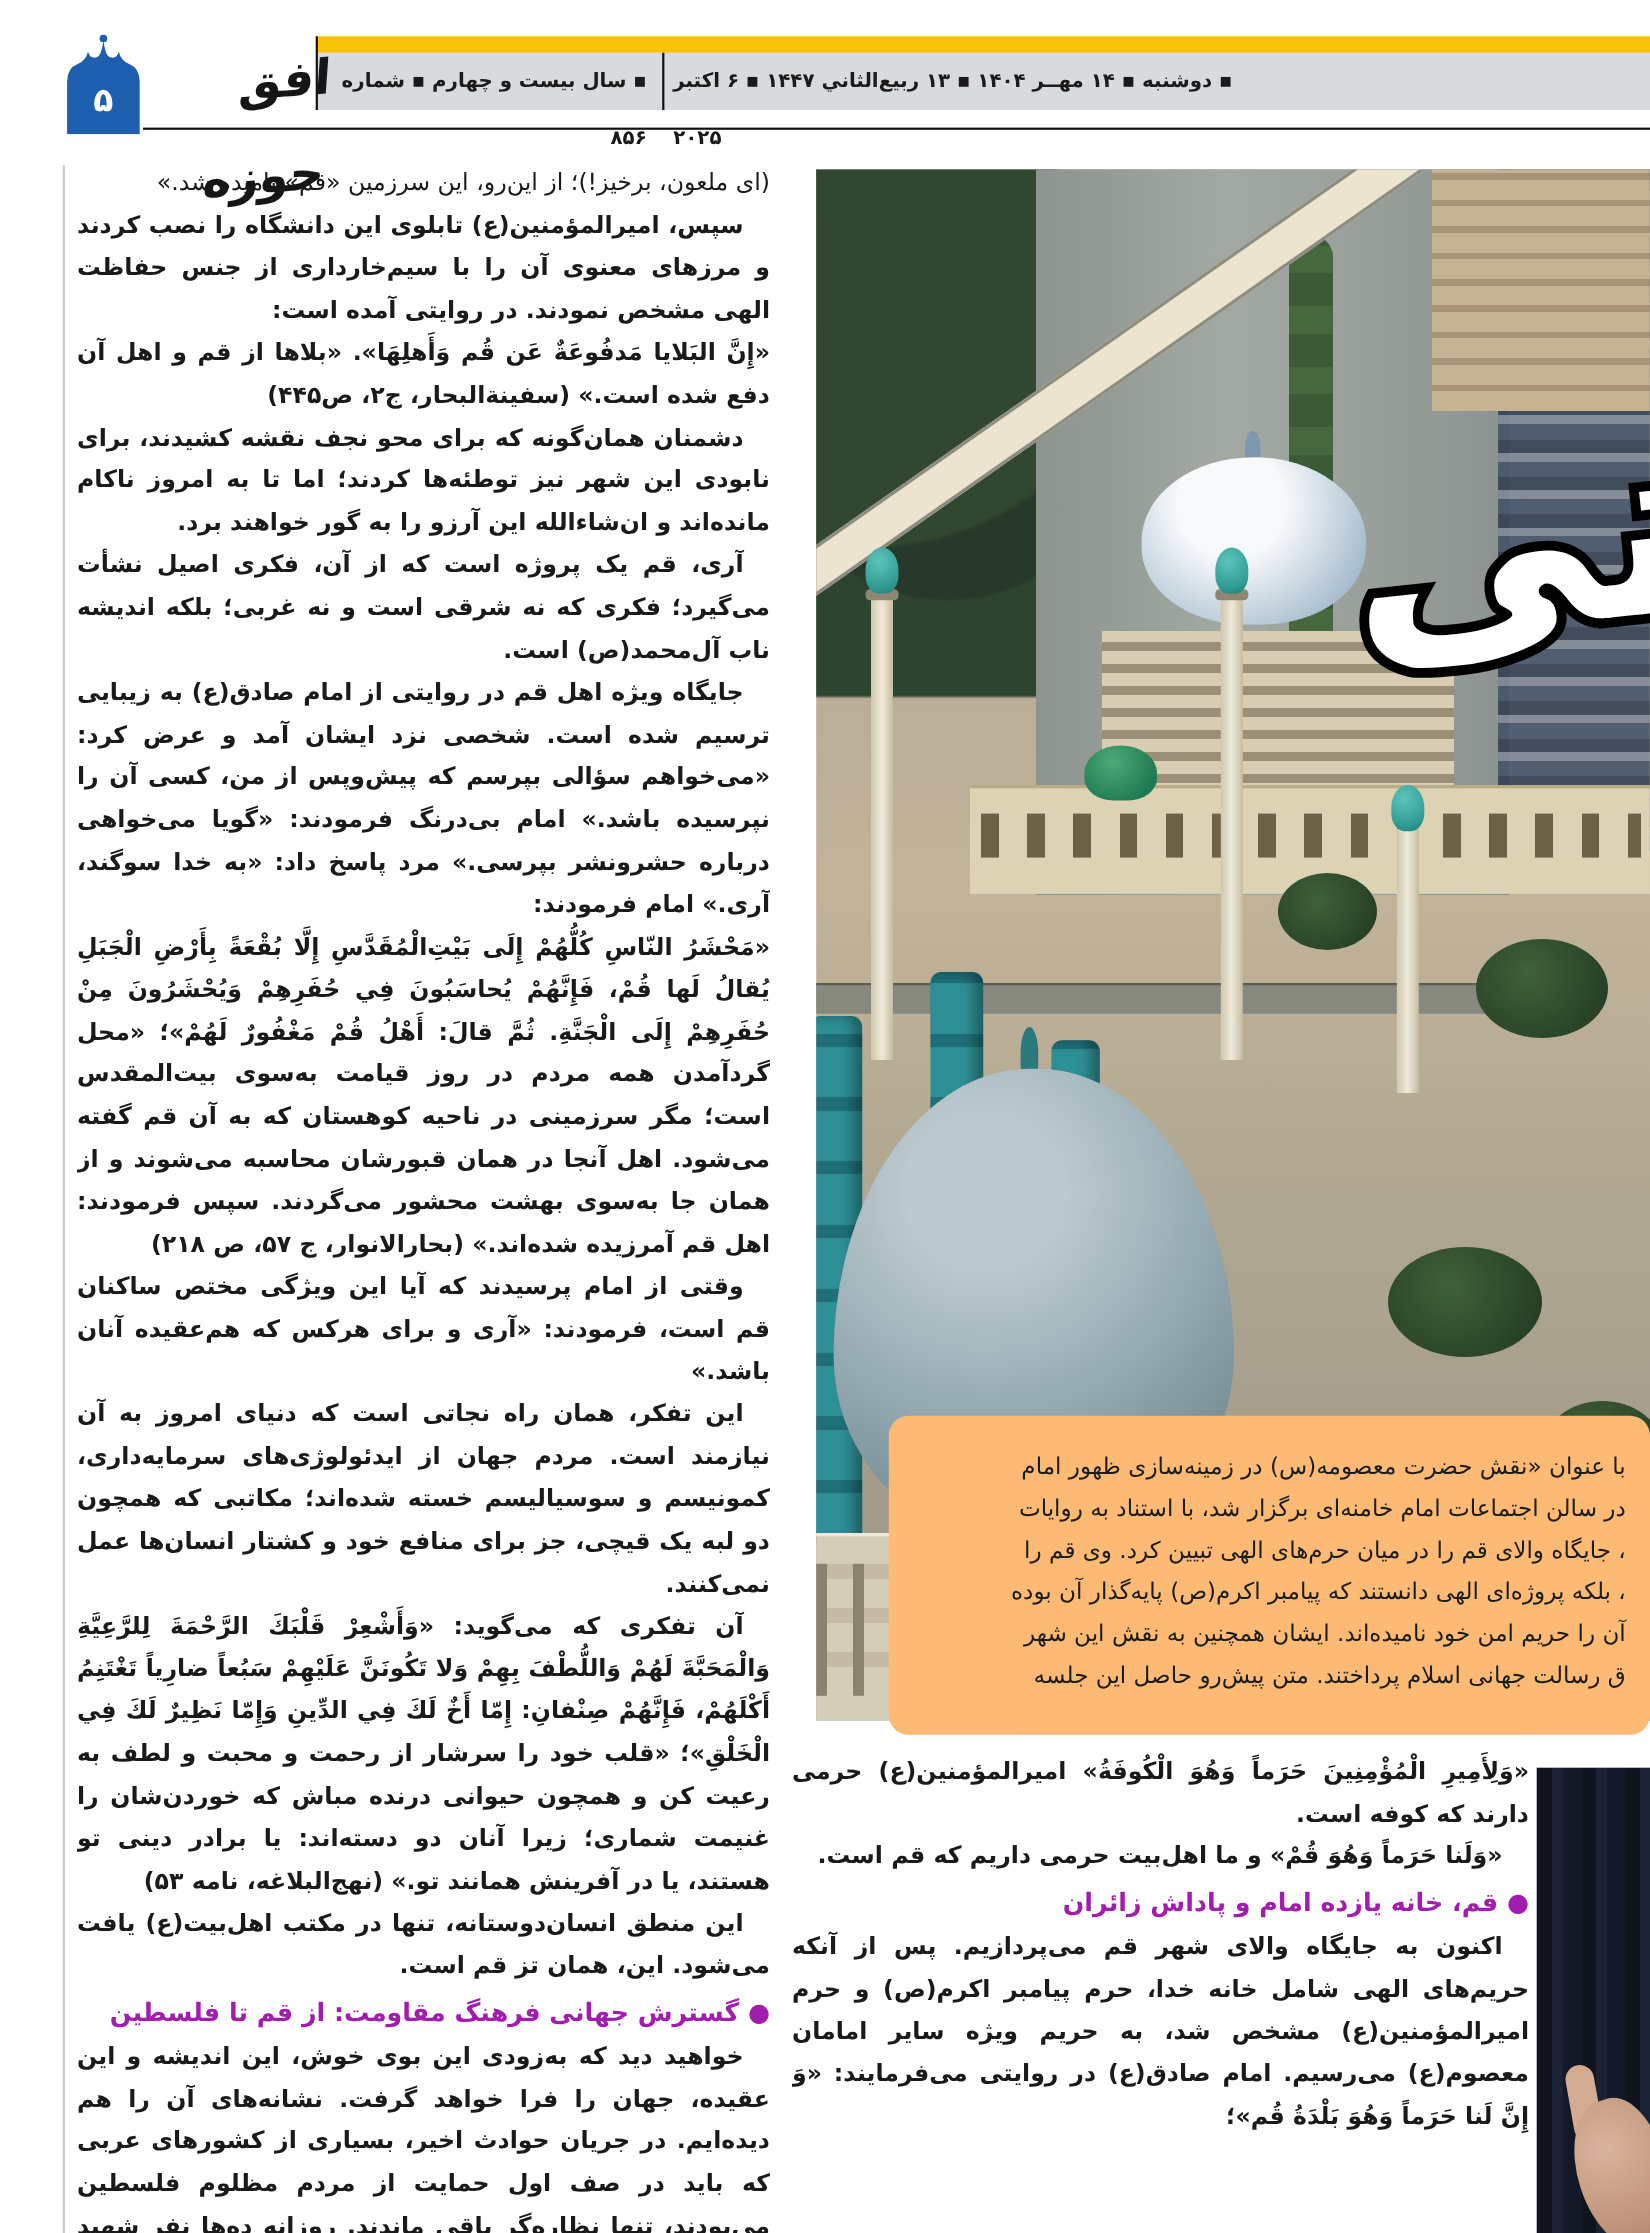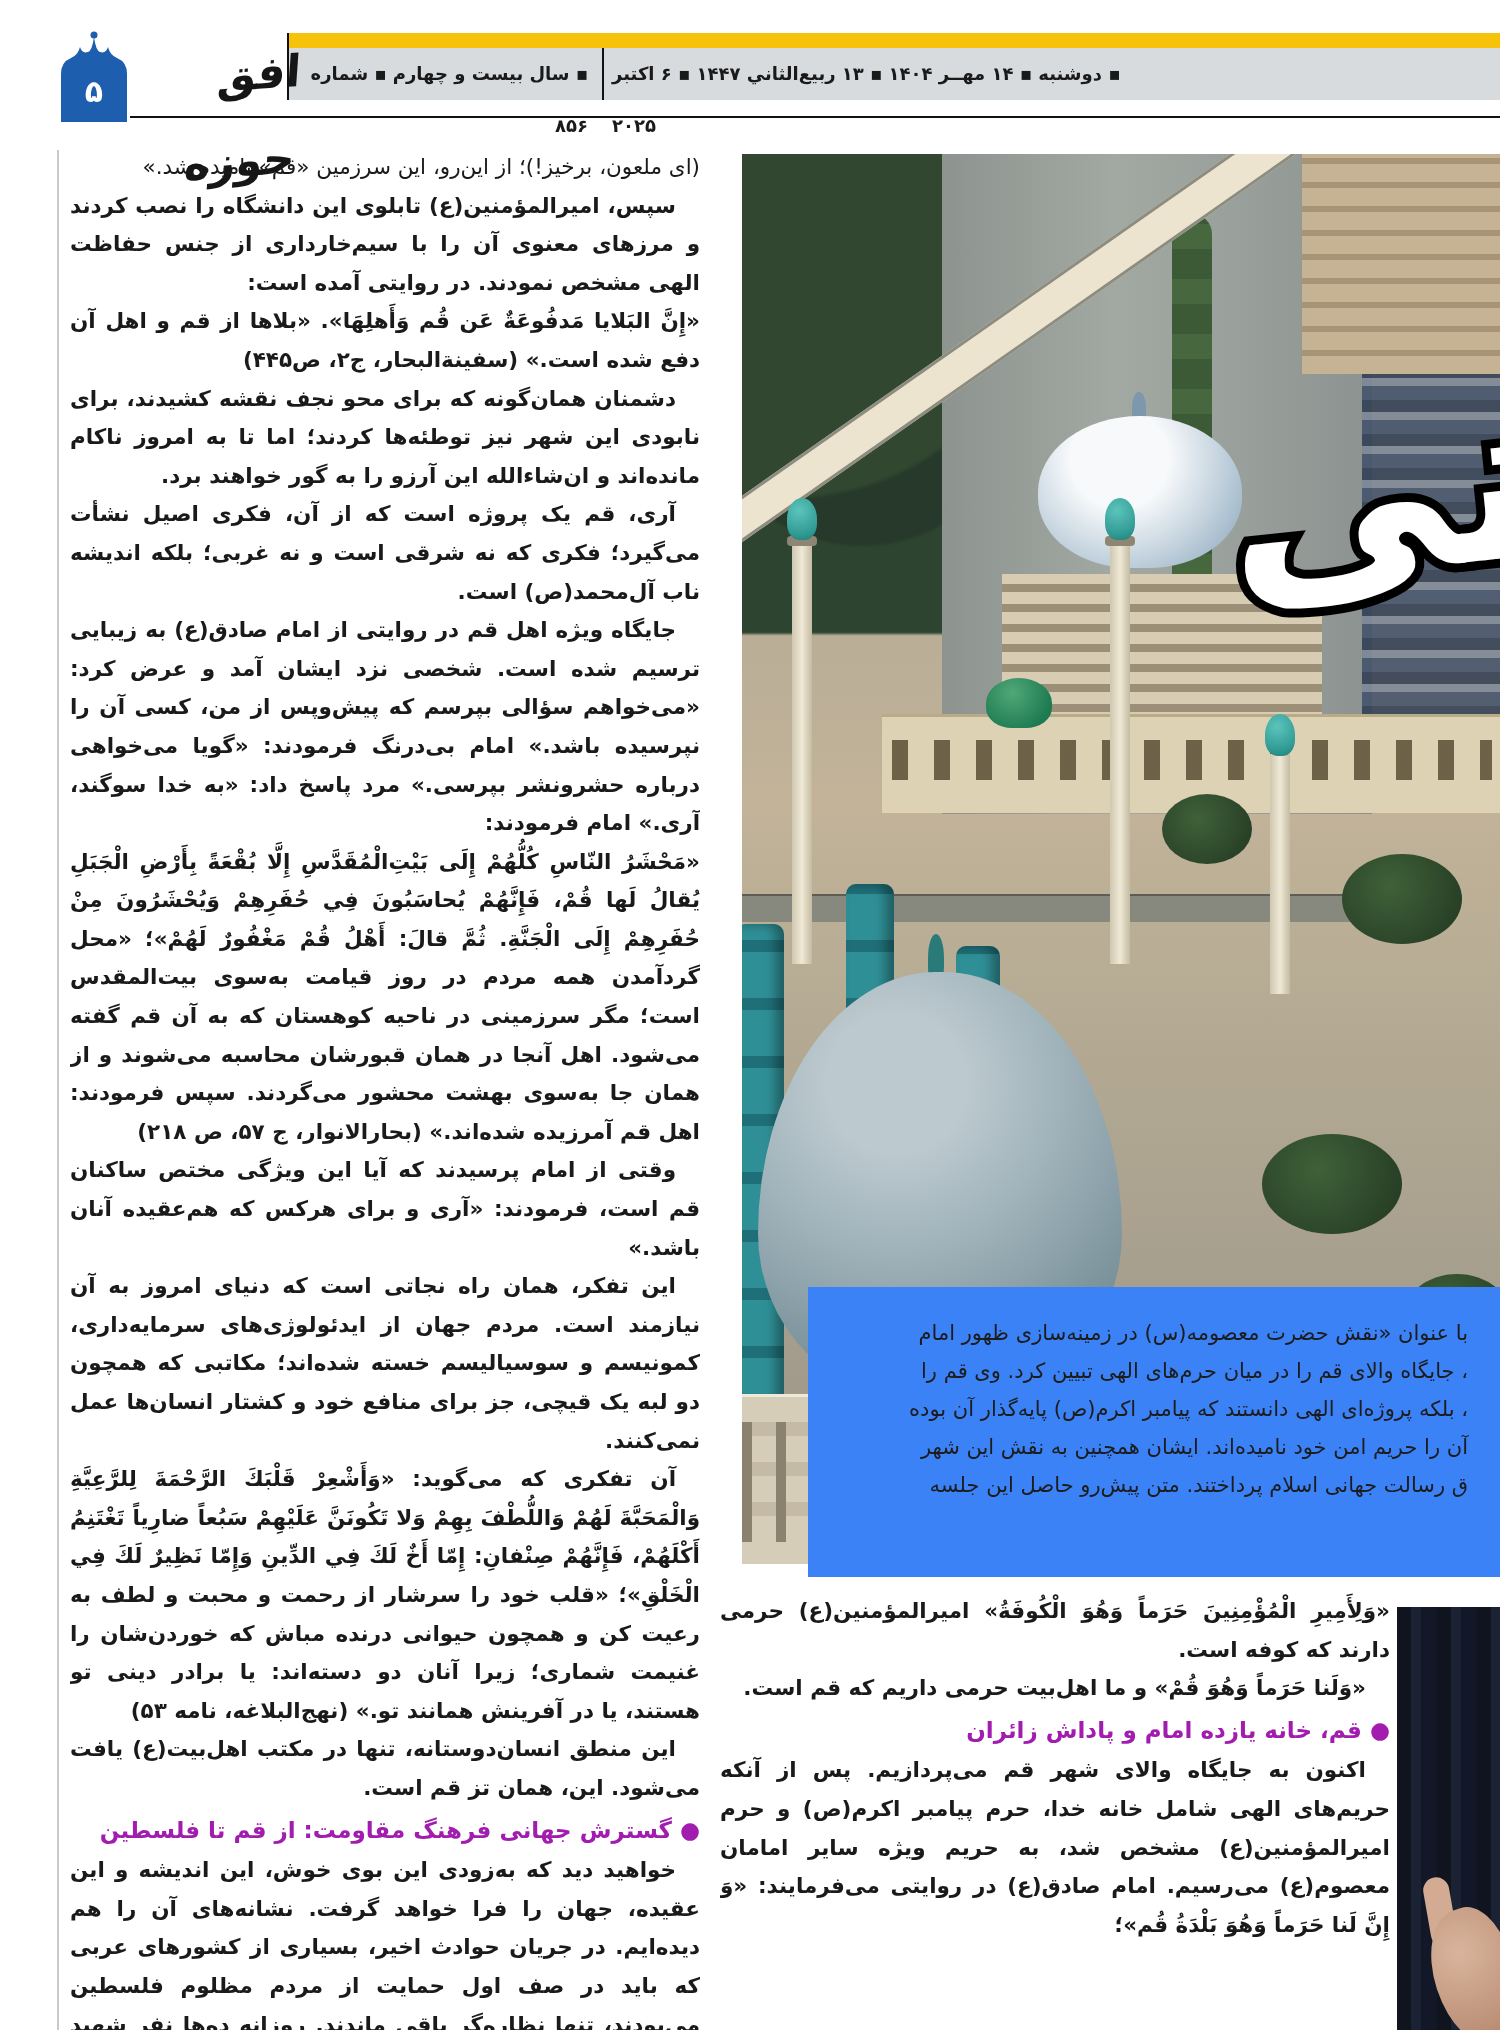--- a/index.html
+++ b/index.html
@@ -28,22 +28,22 @@
   
   .col{direction:rtl;text-align:justify;font-size:21.5px;line-height:38.6px;}
   .left-col{position:absolute;left:70px;top:148px;width:630px;height:1882px;overflow:hidden;}
   .bottom-block{position:absolute;left:720px;top:1592px;width:670px;height:438px;overflow:hidden;}
   .para{margin:0;}
   .indent{text-indent:24px;font-weight:bold;}
   .quote{font-weight:bold;}
   .heading{color:#a21caf;font-weight:bold;font-size:23px;text-align:right;text-indent:0;
     padding:3px 0 2px 0;}
   
-  .caption-box{position:absolute;left:808px;top:1287px;width:692px;height:290px;background:#3b82f6;
-    box-sizing:border-box;padding:27px 32px 0 28px;direction:rtl;z-index:6;}
+  .caption-box{position:absolute;left:808px;top:1287px;width:692px;height:290px;background:#fdba74;
+    box-sizing:border-box;padding:27px 22px 0 28px;direction:rtl;z-index:6;border-radius:18px;}
   .cap-line{font-size:21px;line-height:38px;text-align:right;color:#1c1c1c;}
   
   .photo{position:absolute;left:742px;top:154px;width:758px;height:1410px;overflow:hidden;z-index:1;
     background:linear-gradient(180deg,#8f968c 0%,#a7a494 12%,#b5ab96 28%,#c2b399 46%,#b4aa93 62%,#a79f8e 80%,#9a9386 100%);}
   .ph{position:absolute;}
   .trees-tl{left:-30px;top:-20px;width:250px;height:500px;background:
     radial-gradient(circle at 30% 20%,#31472f 0 60%,transparent 61%),
     radial-gradient(circle at 60% 50%,#27392a 0 55%,transparent 56%),
     radial-gradient(circle at 35% 80%,#2d4430 0 58%,transparent 59%),#22331f;
     filter:blur(1px);}
@@ -174,20 +174,21 @@
   <div class="ph courtyard"></div>
   <div class="ph courtyard-win"></div>
   <div class="overlay-word">
     <span class="ow-stroke">انی</span>
     <span class="ow-fill">انی</span>
   </div>
 </div>
 
 <div class="caption-box">
     <div class="para cap-line">با عنوان «نقش حضرت معصومه(س) در زمینه‌سازی ظهور امام</div>
+    <div class="para cap-line">در سالن اجتماعات امام خامنه‌ای برگزار شد، با استناد به روایات</div>
     <div class="para cap-line">، جایگاه والای قم را در میان حرم‌های الهی تبیین کرد. وی قم را</div>
     <div class="para cap-line">، بلکه پروژه‌ای الهی دانستند که پیامبر اکرم(ص) پایه‌گذار آن بوده</div>
     <div class="para cap-line">آن را حریم امن خود نامیده‌اند. ایشان همچنین به نقش این شهر</div>
     <div class="para cap-line">ق رسالت جهانی اسلام پرداختند. متن پیش‌رو حاصل این جلسه</div>
   </div>
 
 <div class="col bottom-block">
     <div class="para quote">«وَلِأَمِيرِ الْمُؤْمِنِينَ حَرَماً وَهُوَ الْكُوفَةُ» امیرالمؤمنین(ع) حرمی دارند که کوفه است.</div>
     <div class="para indent">«وَلَنا حَرَماً وَهُوَ قُمْ» و ما اهل‌بیت حرمی داریم که قم است.</div>
     <div class="para heading">● قم، خانه یازده امام و پاداش زائران</div>

